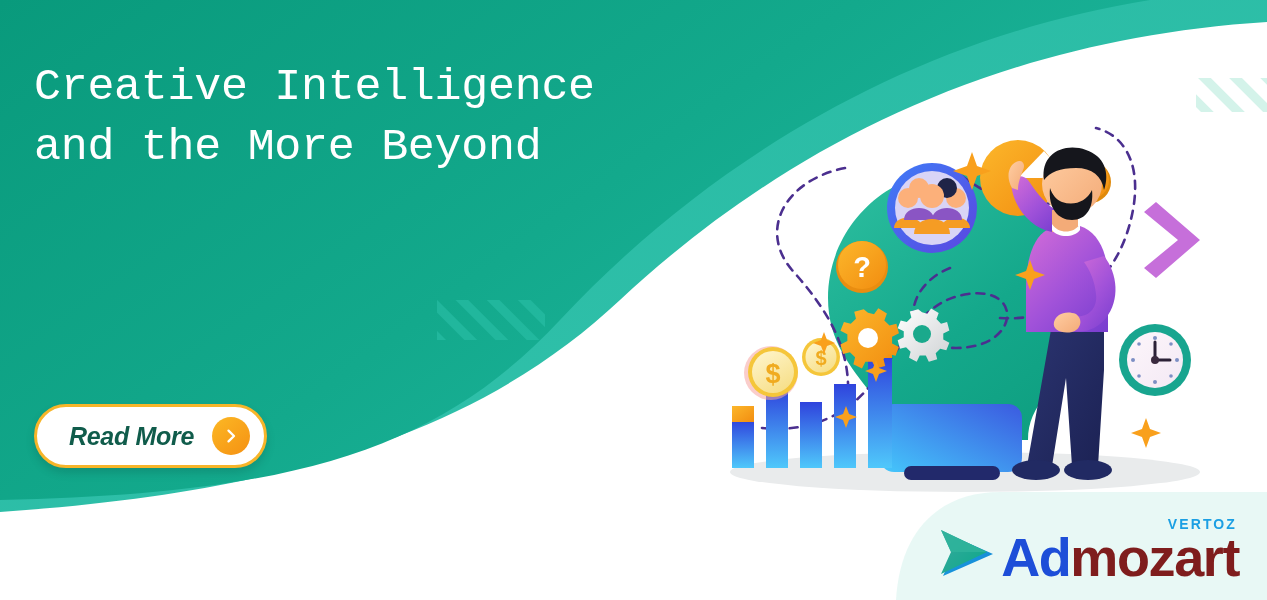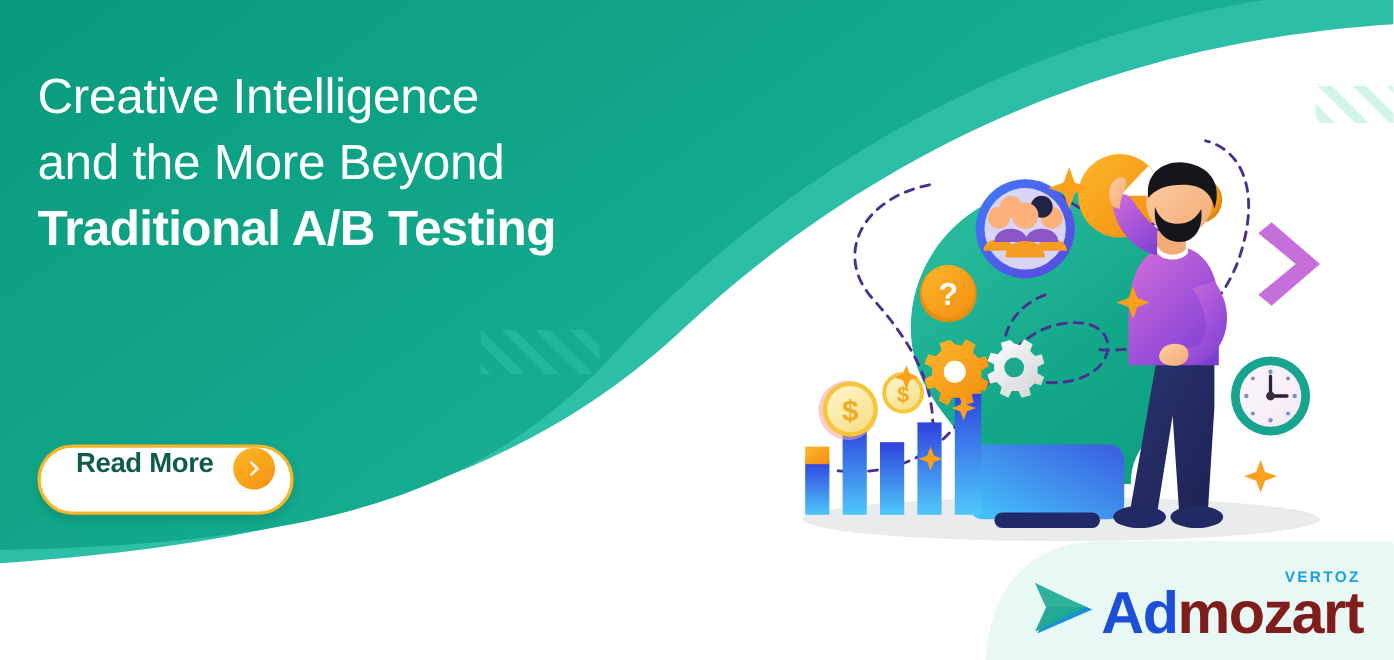--- a/index.html
+++ b/index.html
@@ -8,33 +8,33 @@
   .banner{position:relative;width:1267px;height:600px;overflow:hidden;background:#ffffff;}
 
   
   .bg-svg{position:absolute;inset:0;width:1267px;height:600px;}
 
   
   .copy{position:absolute;left:34px;top:58px;width:620px;z-index:6;}
   .headline{
     margin:0;color:#ffffff;font-size:45px;line-height:60px;
     font-weight:400;letter-spacing:-0.3px;
-    font-family:Liberation Sans, sans-serif;
+    font-family:Liberation Mono, monospace;
   }
   .headline .ln{display:block;white-space:nowrap;}
   .headline .ln.bold{font-weight:bold;letter-spacing:-0.6px;}
 
   
   .cta{
     position:absolute;left:34px;top:404px;z-index:7;
-    display:inline-flex;align-items:flex-start;
+    display:inline-flex;align-items:center;
     height:64px;padding:0 14px 0 32px;
     background:#ffffff;border:3px solid #f7b529;border-radius:40px;
     box-shadow:0 5px 10px rgba(0,0,0,.13);
-    cursor:pointer;box-sizing:border-box;
+    cursor:pointer;box-sizing:border-box;font-style:italic;
   }
   .cta-label{
     color:#105c4b;font-size:25px;font-weight:bold;letter-spacing:-0.3px;
     font-family:"Liberation Sans",sans-serif;margin-right:18px;white-space:nowrap;
   }
   .cta-arrow{
     width:38px;height:38px;border-radius:50%;
     background:linear-gradient(140deg,#fcb825,#f59112);
     display:flex;align-items:center;justify-content:center;flex:0 0 auto;
   }
@@ -96,21 +96,20 @@
 
     <g>
       <rect x="1196" y="78" width="72" height="34" fill="url(#stripesMint)"></rect>
     </g>
   </svg>
 
   <div class="copy">
     <h1 class="headline">
       <span class="ln">Creative Intelligence</span>
       <span class="ln">and the More Beyond</span>
-      <span class="ln bold">Traditional A/B Testing</span>
     </h1>
   </div>
 
   <div class="cta">
     <span class="cta-label">Read More</span>
     <span class="cta-arrow">
       <svg width="16" height="16" viewBox="0 0 16 16" aria-hidden="true">
         <path d="M5.5 2.6 L11 8 L5.5 13.4" fill="none" stroke="#ffffff" stroke-width="2.3" stroke-linecap="round" stroke-linejoin="round"></path>
       </svg>
     </span>

